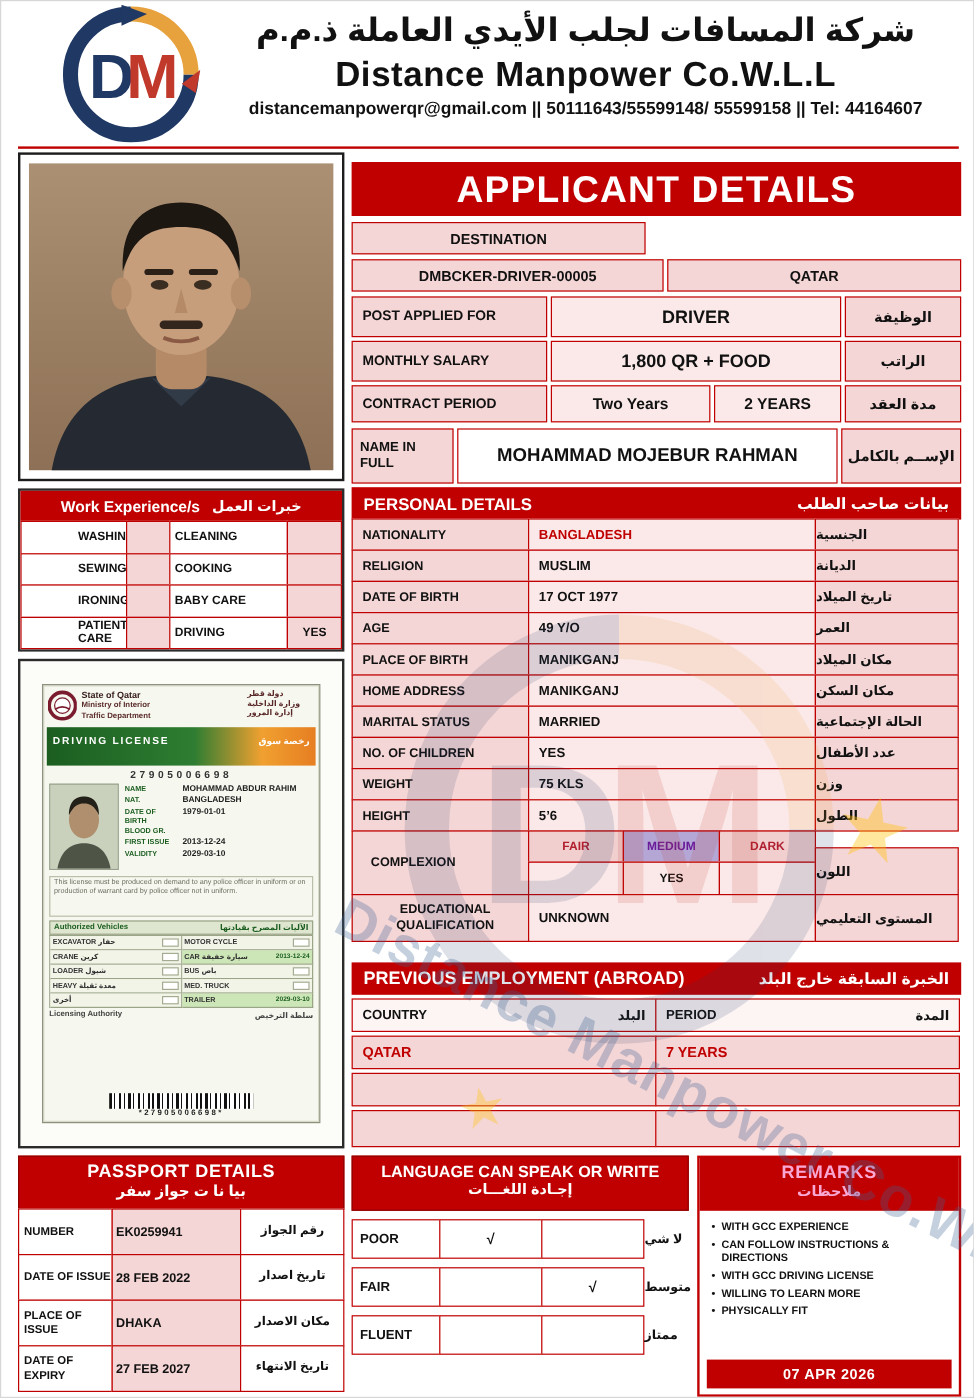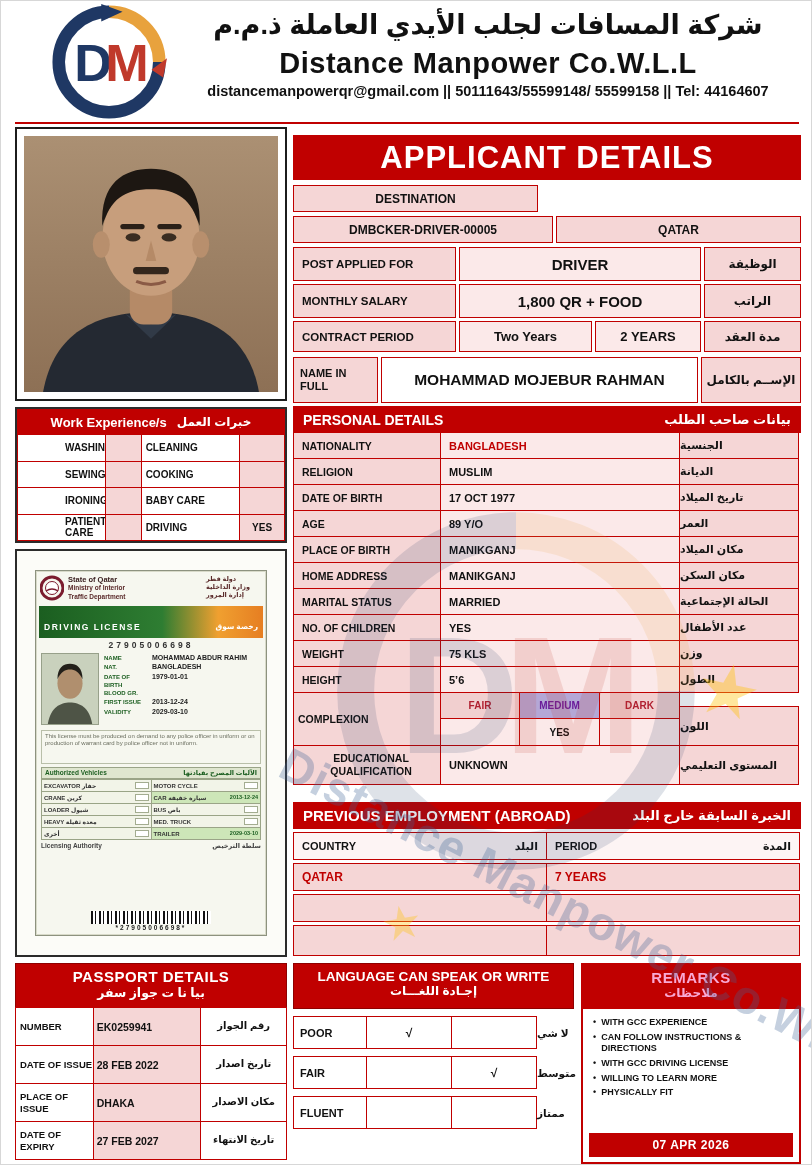--- a/index.html
+++ b/index.html
@@ -40,21 +40,21 @@
   .we-v2 { width:46px; background:#F5D6D6; justify-content:center; }
 
   
   .license-box { position:absolute; left:14px; top:548px; width:272px; height:408px; border:2px solid #2b2b2b; background:#fcfcf8; display:flex; align-items:center; justify-content:center; }
   .lic-card { width:232px; height:366px; background:#f6f7ef; border:1px solid #8d927f; box-shadow:0 0 0 1px #d8dac9 inset; font-weight:700; position:relative; }
   .lic-head { display:flex; padding:4px 4px 2px 4px; gap:4px; }
   .lic-emblem { width:24px; height:28px; flex:0 0 auto; }
   .lic-head-en { flex:1; font-size:6.5px; color:#5a2a2a; line-height:1.25; }
   .lic-head-en div:first-child { font-size:7.5px; color:#3a2020; }
   .lic-head-ar { flex:0 0 56px; font-size:6.5px; color:#5a2a2a; line-height:1.25; text-align:left; direction:rtl; }
-  .lic-bar { height:26px; margin:1px 3px; background:linear-gradient(90deg,#1b5e20 0%,#2e7d32 55%,#f0a030 80%,#e67e22 100%); color:#fff; display:flex; align-items:flex-start; justify-content:space-between; padding:16px 5px; font-size:8.5px; letter-spacing:1.5px; }
+  .lic-bar { height:26px; margin:1px 3px; background:linear-gradient(90deg,#1b5e20 0%,#2e7d32 55%,#f0a030 80%,#e67e22 100%); color:#fff; display:flex; align-items:flex-end; justify-content:space-between; padding:16px 5px; font-size:8.5px; letter-spacing:1.5px; }
   .lic-bar-ar { letter-spacing:0; font-size:7.5px; direction:rtl; }
   .lic-num { text-align:center; font-size:8.5px; letter-spacing:3px; color:#333; padding:1px 0; }
   .lic-body { display:flex; gap:5px; padding:2px 5px; }
   .lic-photo { width:58px; height:72px; border:1px solid #97a08a; background:#cfd6c4; flex:0 0 auto; }
   .lic-photo svg { width:100%; height:100%; display:block; }
   .lic-fields { flex:1; }
   .lic-frow { display:flex; gap:4px; align-items:baseline; line-height:1.35; }
   .lic-fl { font-size:6px; color:#1b5e20; width:44px; flex:0 0 auto; }
   .lic-fv { font-size:7px; color:#222; }
   .lic-notes { margin:3px 5px; border:1px solid #b9bfa9; padding:2px 3px; font-size:6px; font-weight:400; color:#6b6f60; line-height:1.2; height:34px; overflow:hidden; }
@@ -103,21 +103,21 @@
   .personal { position:absolute; left:292px; top:405px; width:508px; }
   .sec-bar { height:27px; background:#C00000; color:#fff; display:flex; align-items:center; justify-content:space-between; padding:0 10px; font-weight:800; }
   .sec-bar .en { font-size:14px; } .sec-bar .ar { font-size:13px; direction:rtl; }
   .prow { display:flex; height:27px; margin-top:-1px; }
   .prow .cell { margin-left:-1px; }
   .prow .cell:first-child { margin-left:0; }
   .p-l { width:148px; font-size:10.5px; padding-left:8px; background:#F5D6D6; }
   .p-v { width:240px; font-size:11px; padding-left:8px; background:#FBE9E9; }
   .p-a { width:120px; font-size:11px; justify-content:flex-end; padding-right:8px; background:#F5D6D6; direction:rtl; }
   .p-complex { display:flex; height:54px; margin-top:-1px; }
-  .pc-label { width:148px; border:1px solid #C00000; background:#F5D6D6; display:flex; align-items:center; padding-left:4px; font-size:10.5px; font-weight:700; }
+  .pc-label { width:148px; border:1px solid #C00000; background:#F5D6D6; display:flex; align-items:center; padding-left:15px; font-size:10.5px; font-weight:700; }
   .pc-grid { width:240px; display:grid; grid-template-columns:80px 80px 80px; grid-auto-rows:27px; margin-left:-1px; }
   .pc-grid > div { border:1px solid #C00000; margin-left:-1px; margin-top:-1px; display:flex; align-items:center; justify-content:center; font-weight:700; font-size:10px; }
   .pc-grid > div:nth-child(3n+1) { margin-left:0; }
   .pc-grid > div:nth-child(-n+3) { margin-top:0; }
   .pc-fair { background:#F1CFCF; color:#B02030; }
   .pc-medium { background:#B4A7D6; color:#6A1B9A; }
   .pc-dark { background:#F1CFCF; color:#B02030; }
   .pc-val { background:#FBE9E9; color:#111; }
   .pc-ar { width:120px; border:1px solid #C00000; margin-left:-1px; background:#F5D6D6; display:flex; align-items:center; justify-content:flex-end; padding-right:8px; font-size:11px; font-weight:700; direction:rtl;margin-top:14px; }
   .prow.tall { height:40px; }
@@ -437,21 +437,21 @@
       <div class="cell p-v">MUSLIM</div>
       <div class="cell p-a" lang="ar">الديانة</div>
     </div>
     <div class="prow">
       <div class="cell p-l">DATE OF BIRTH</div>
       <div class="cell p-v">17 OCT 1977</div>
       <div class="cell p-a" lang="ar">تاريخ الميلاد</div>
     </div>
     <div class="prow">
       <div class="cell p-l">AGE</div>
-      <div class="cell p-v">89 Y/O</div>
+      <div class="cell p-v">49 Y/O</div>
       <div class="cell p-a" lang="ar">العمر</div>
     </div>
     <div class="prow">
       <div class="cell p-l">PLACE OF BIRTH</div>
       <div class="cell p-v">MANIKGANJ</div>
       <div class="cell p-a" lang="ar">مكان الميلاد</div>
     </div>
     <div class="prow">
       <div class="cell p-l">HOME ADDRESS</div>
       <div class="cell p-v">MANIKGANJ</div>

